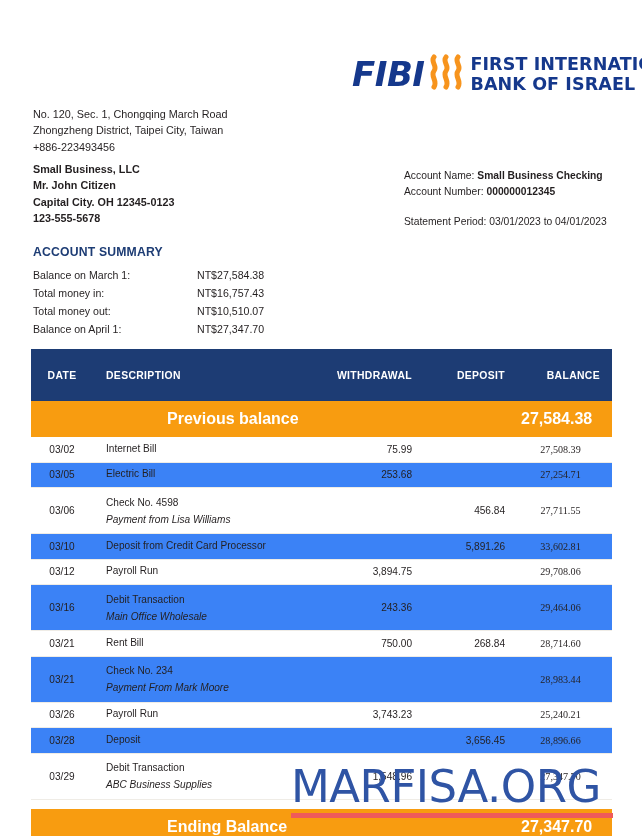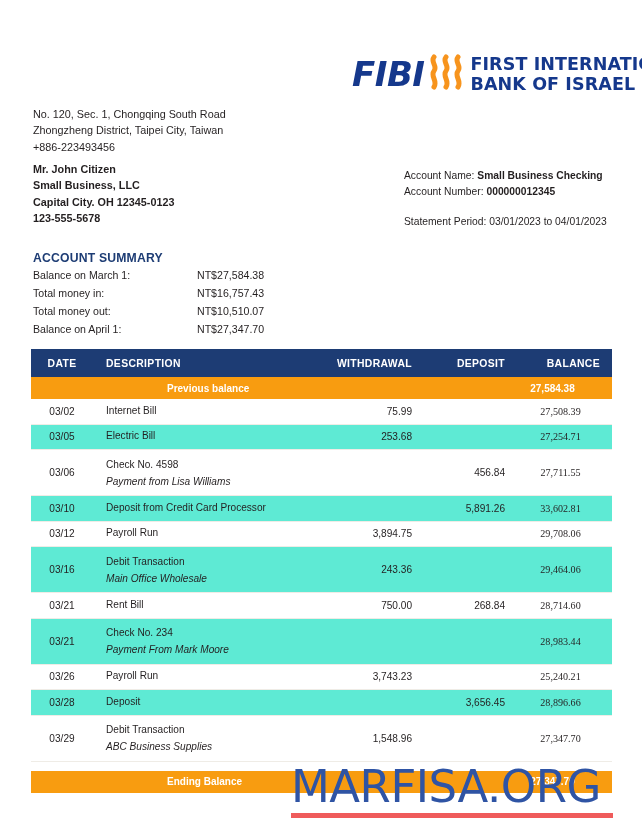--- a/index.html
+++ b/index.html
@@ -80,21 +80,20 @@
 
   
   .summary-title {
     position: absolute;
     left: 33px;
     top: 245px;
     font-size: 12.2px;
     font-weight: bold;
     color: #1d3c74;
     letter-spacing: 0.2px;
-    margin-top: 6px;
   }
   .summary-table {
     position: absolute;
     left: 33px;
     top: 270px;
     font-size: 10.6px;
     line-height: 1;
     border-collapse: collapse;
   }
   .summary-table td {
@@ -121,46 +120,46 @@
   .txn-table col.c-bal   { width: 91px; }
 
   .txn-table thead th {
     background: #1d3c74;
     color: #ffffff;
     font-size: 10.4px;
     font-weight: bold;
     letter-spacing: 0.35px;
     height: 28px;
     vertical-align: middle;
-    padding: 0;
+    padding: 12px;
   }
   .txn-table thead th.h-date { text-align: center; }
   .txn-table thead th.h-desc { text-align: left; padding-left: 13px; }
   .txn-table thead th.h-num  { text-align: right; padding-right: 16px; }
   .txn-table thead th.h-bal  { text-align: right; padding-right: 12px; }
 
   .band {
     background: #f89c10;
     color: #ffffff;
     font-weight: bold;
-    font-size: 10px;
-    height: 22px;
+    font-size: 16px;
+    height: 36px;
   }
   .band td { padding: 0; vertical-align: middle; }
   .band td.band-label { padding-left: 74px; }
   .band td.band-val { text-align: center; padding-right: 28px; }
 
   .spacer-row td { height: 9px; padding: 0; background: #ffffff; }
 
   .txn-table tbody tr.row td {
     padding: 0;
     vertical-align: middle;
     border-bottom: 1px solid #efece6;
   }
-  tr.row.alt td { background: #5eead4; }
+  tr.row.alt td { background: #3b82f6; }
 
   td.cell-date {
     text-align: center;
     white-space: nowrap;
   }
   td.cell-desc { padding-left: 13px !important; }
   td.cell-num {
     text-align: right;
     padding-right: 16px !important;
     white-space: nowrap;
@@ -220,28 +219,28 @@
       </g>
     </svg>
   </span>
   <span class="logo-words">
     <span>FIRST INTERNATIONAL</span><br>
     <span>BANK OF ISRAEL</span>
   </span>
 </div>
 
 <div class="bank-address">
-  <div>No. 120, Sec. 1, Chongqing South Road</div>
+  <div>No. 120, Sec. 1, Chongqing March Road</div>
   <div>Zhongzheng District, Taipei City,  Taiwan</div>
   <div>+886-223493456</div>
 </div>
 
 <div class="customer-address">
+  <div>Small Business, LLC</div>
   <div>Mr. John Citizen</div>
-  <div>Small Business, LLC</div>
   <div>Capital City. OH 12345-0123</div>
   <div>123-555-5678</div>
 </div>
 
 <div class="account-info">
   <div>
     <span>Account Name:</span>
     <b>Small Business Checking</b>
   </div>
   <div>

